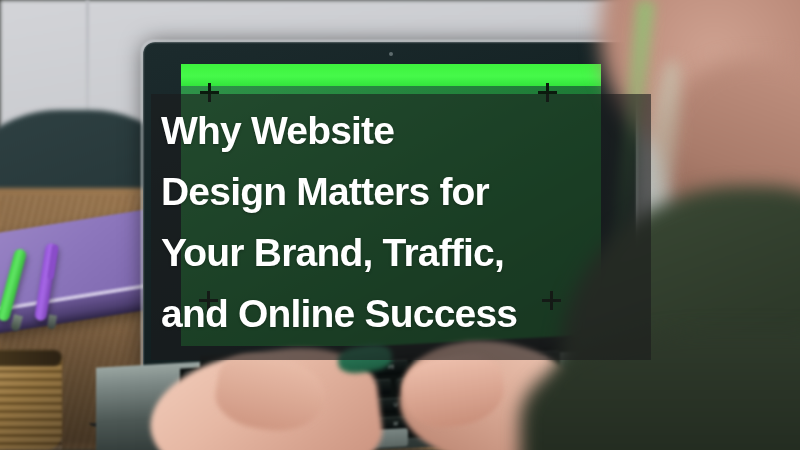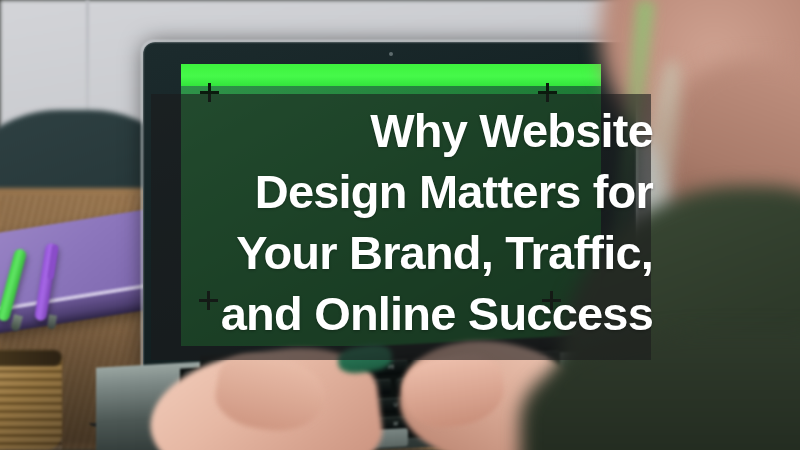--- a/index.html
+++ b/index.html
@@ -333,26 +333,25 @@
     position:absolute;
     left:151px; top:94px; width:500px; height:266px;
     background:rgba(26,26,28,.60);
   }
   .headline {
     position:absolute;
     left:161px; top:100px; width:492px;
     color:#ffffff;
     font-family:"Liberation Sans", sans-serif;
     font-weight:bold;
-    font-size:47px;
+    font-size:39px;
     line-height:61px;
     letter-spacing:-0.8px;
     text-shadow:0 1px 3px rgba(0,0,0,.30);
     white-space:pre-line;
-    text-align:right;
   }
 </style>
 </head>
 <body>
 
 <div id="stage">
 
   <div class="wall"></div>
   <div class="wall-seam"></div>
   <div class="chair"></div>

